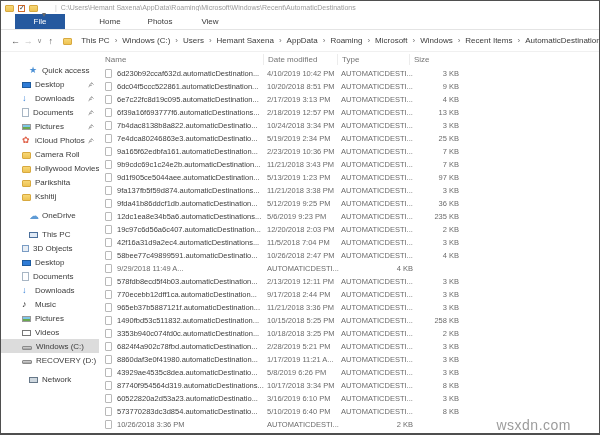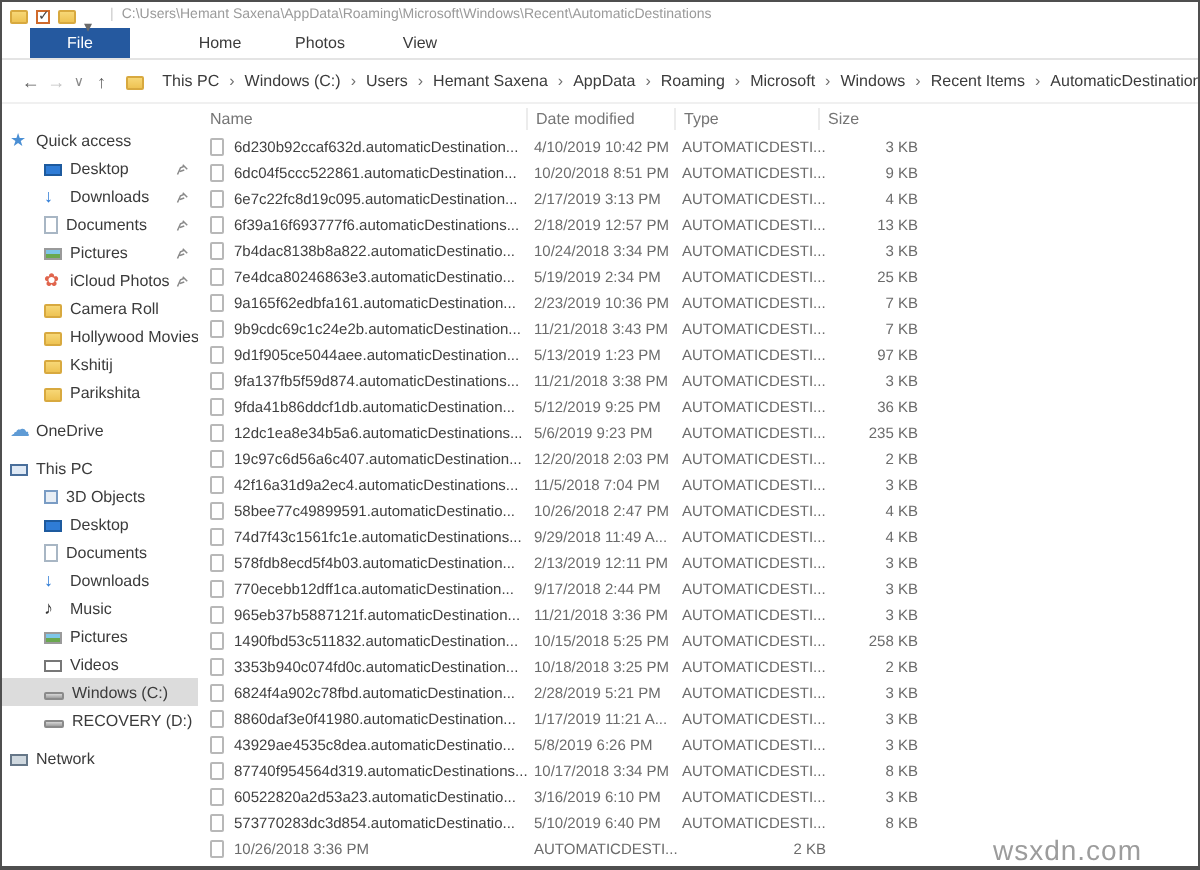--- a/index.html
+++ b/index.html
@@ -22,21 +22,21 @@
   .addr{height:22px;display:flex;align-items:center;font-size:8px;border-bottom:1px solid #f0f0f0;padding-left:8px;}
   .navbtn{width:13px;text-align:center;font-size:9px;color:#5a5a5a;}
   .navbtn.dim{color:#c2c2c2;}
   .navbtn.small{font-size:7px;width:10px;color:#8a8a8a;}
   .crumbs{display:flex;align-items:center;margin-left:6px;white-space:nowrap;overflow:hidden;}
   .crumb{padding:0 3px;color:#3b3b3b;}
   .crumb-sep{color:#707070;font-size:8px;padding:0 2px;}
   
   .body{display:flex;height:381px;}
   .sidebar{width:98px;flex:none;padding-top:6px;font-size:8px;overflow:hidden;}
-  .side-row{height:14px;display:flex;align-items:center;padding-left:4px;position:relative;white-space:nowrap;}
+  .side-row{height:14px;display:flex;align-items:center;padding-left:28px;position:relative;white-space:nowrap;}
   .side-row.child{padding-left:21px;}
   .side-row.selected{background:#dcdcdc;}
   .side-row .lbl{margin-left:4px;}
   .side-section{margin-top:5px;}
   .pin{position:absolute;right:5px;top:4px;}
   
   .icon{display:inline-block;flex:none;position:relative;width:9px;height:9px;}
   .icon-folder{width:9px;height:7px;margin-top:2px;background:linear-gradient(#f7d776,#eec353);border:1px solid #d8a93f;border-radius:1px;}
   .icon-file{width:7px;height:9px;background:#fff;border:1px solid #b8b8b8;border-radius:1px;}
   .icon-star:before{content:"★";color:#4a8fd4;font-size:9px;line-height:9px;}
@@ -162,25 +162,25 @@
           <div class="side-row child">
             <span class="icon icon-folder"></span>
             <span class="lbl">Camera Roll</span>
           </div>
           <div class="side-row child">
             <span class="icon icon-folder"></span>
             <span class="lbl">Hollywood Movies</span>
           </div>
           <div class="side-row child">
             <span class="icon icon-folder"></span>
+            <span class="lbl">Parikshita</span>
+          </div>
+          <div class="side-row child">
+            <span class="icon icon-folder"></span>
             <span class="lbl">Kshitij</span>
-          </div>
-          <div class="side-row child">
-            <span class="icon icon-folder"></span>
-            <span class="lbl">Parikshita</span>
           </div>
         </div>
         <div class="side-section">
           <div class="side-row">
             <span class="icon icon-cloud"></span>
             <span class="lbl">OneDrive</span>
           </div>
         </div>
         <div class="side-section">
           <div class="side-row">
@@ -373,21 +373,20 @@
             <span class="icon icon-file"></span>
             <span class="c-name">58bee77c49899591.automaticDestinatio...</span>
             <span class="c-date">10/26/2018 2:47 PM</span>
             <span class="c-type">AUTOMATICDESTI...</span>
             <span class="c-size">4 KB</span>
             <span></span>
           </div>
           <div class="frow">
             <span></span>
             <span class="icon icon-file"></span>
-            <span class="c-name">74d7f43c1561fc1e.automaticDestinations...</span>
             <span class="c-date">9/29/2018 11:49 A...</span>
             <span class="c-type">AUTOMATICDESTI...</span>
             <span class="c-size">4 KB</span>
             <span></span>
           </div>
           <div class="frow">
             <span></span>
             <span class="icon icon-file"></span>
             <span class="c-name">578fdb8ecd5f4b03.automaticDestination...</span>
             <span class="c-date">2/13/2019 12:11 PM</span>

